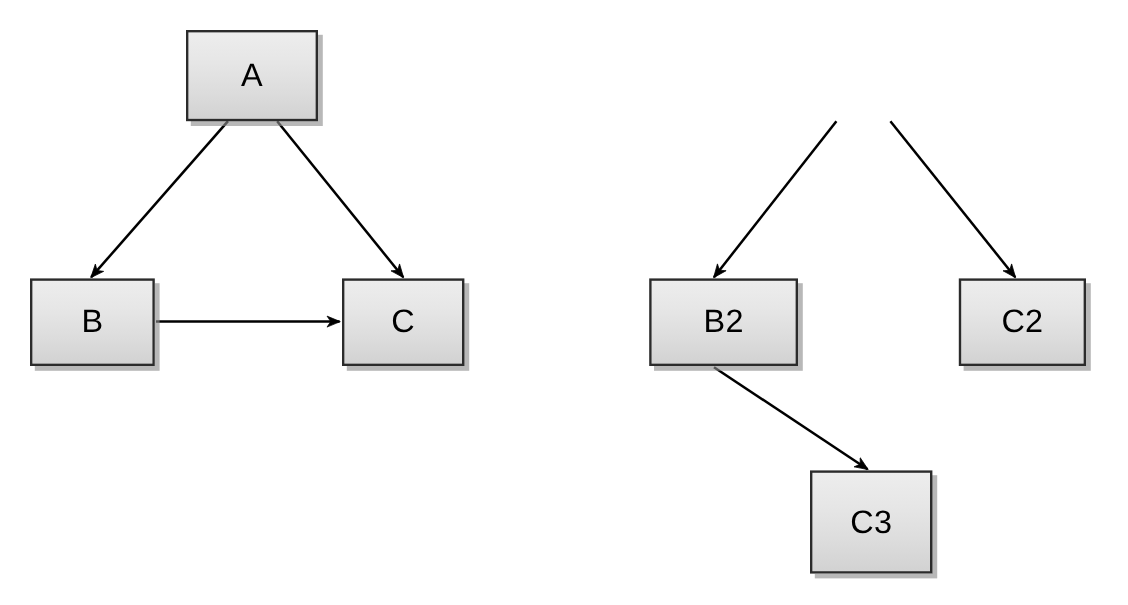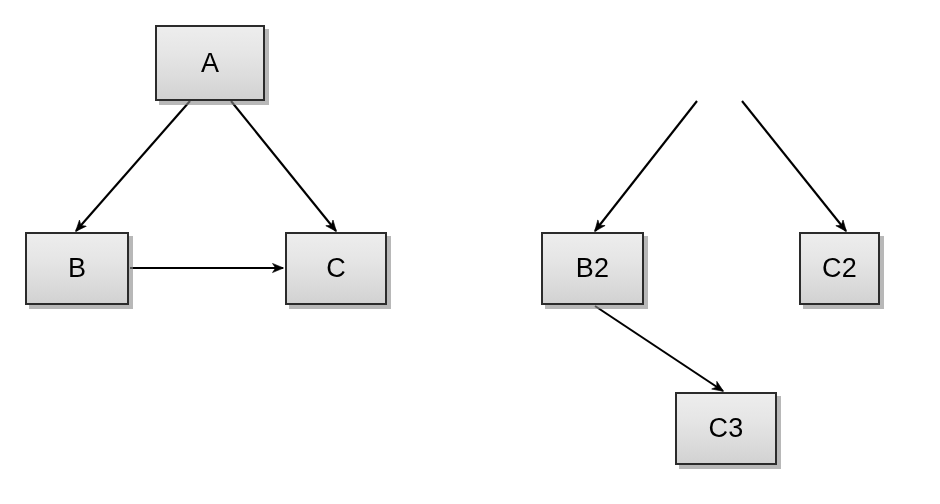--- a/index.html
+++ b/index.html
@@ -71,23 +71,23 @@
   <div class="node" style="left: 155px; top: 25px; width: 110px; height: 76px;">
     <span class="node-label">A</span>
   </div>
   <div class="node" style="left: 25px; top: 232px; width: 104px; height: 73px;">
     <span class="node-label">B</span>
   </div>
   <div class="node" style="left: 285px; top: 232px; width: 102px; height: 73px;">
     <span class="node-label">C</span>
   </div>
 
-  <div class="node" style="left: 541px; top: 232px; width: 103px; height: 73px; text-align: right;">
+  <div class="node" style="left: 541px; top: 232px; width: 124px; height: 73px; text-align: right;">
     <span class="node-label">B2</span>
   </div>
-  <div class="node" style="left: 799px; top: 232px; width: 81px; height: 73px;">
+  <div class="node" style="left: 799px; top: 232px; width: 106px; height: 73px;">
     <span class="node-label">C2</span>
   </div>
-  <div class="node" style="left: 675px; top: 392px; width: 102px; height: 73px;">
+  <div class="node" style="left: 675px; top: 392px; width: 102px; height: 86px;">
     <span class="node-label">C3</span>
   </div>
 
 </div>
 
 </body></html>

